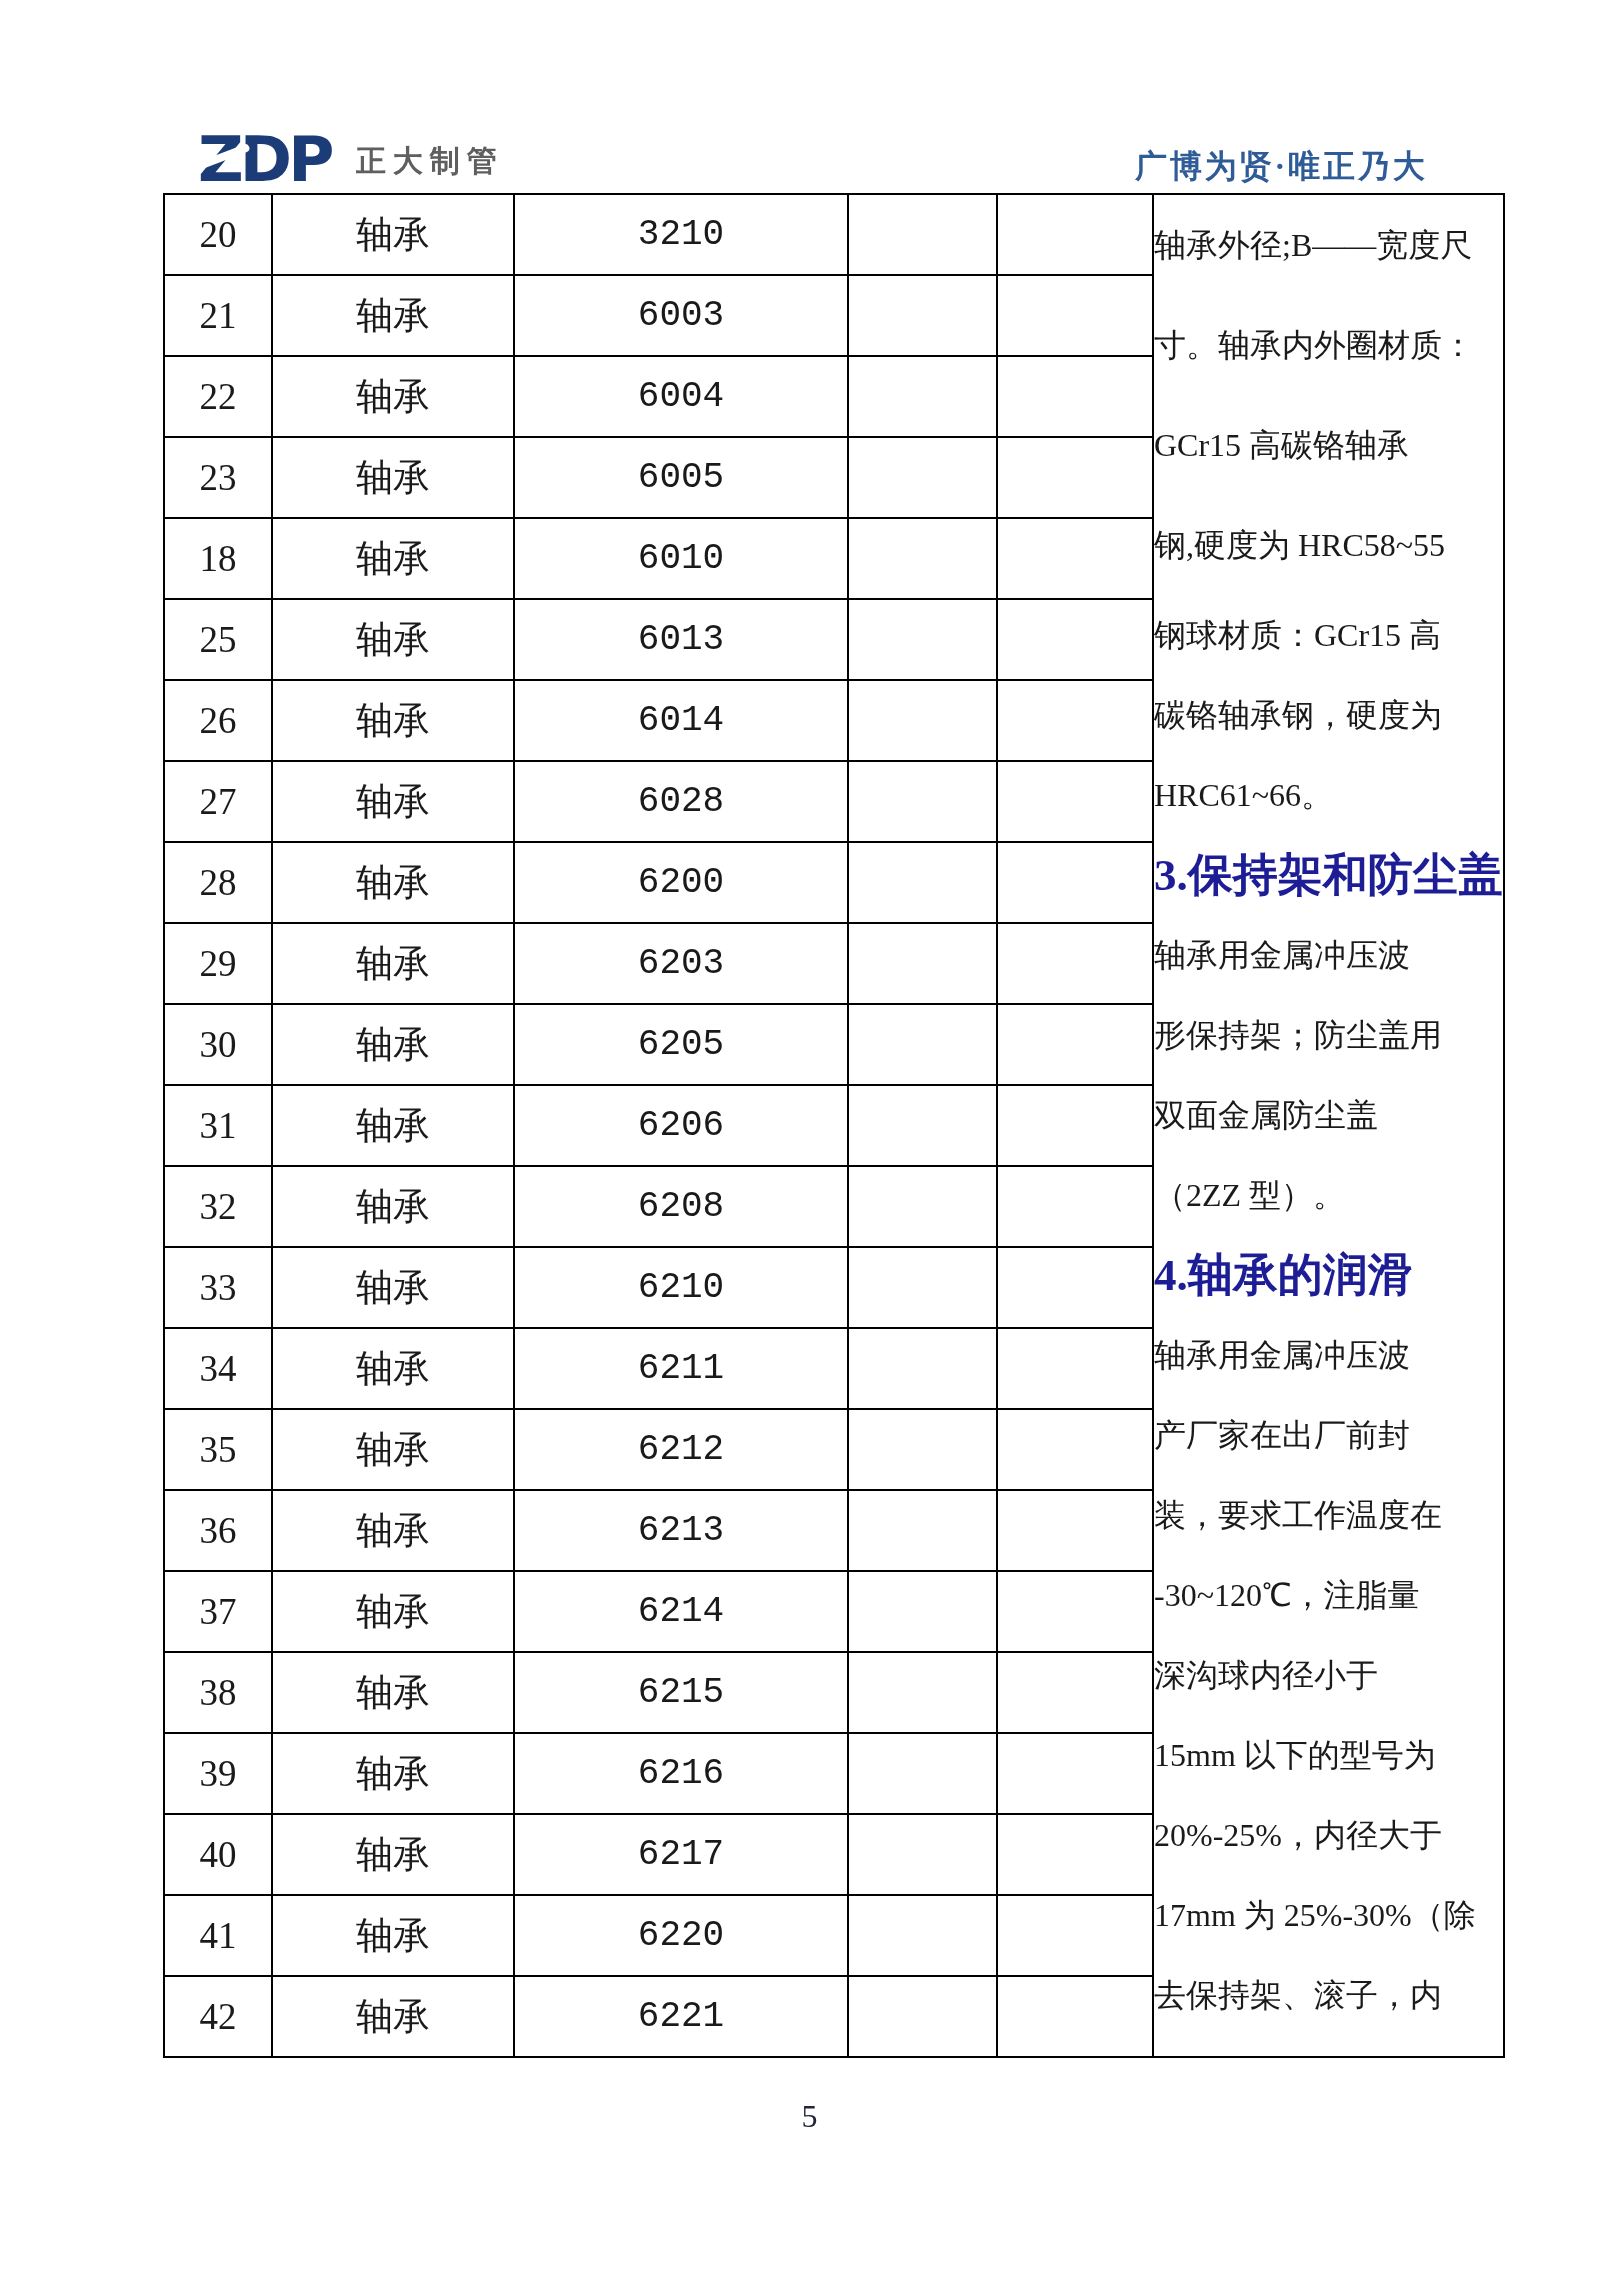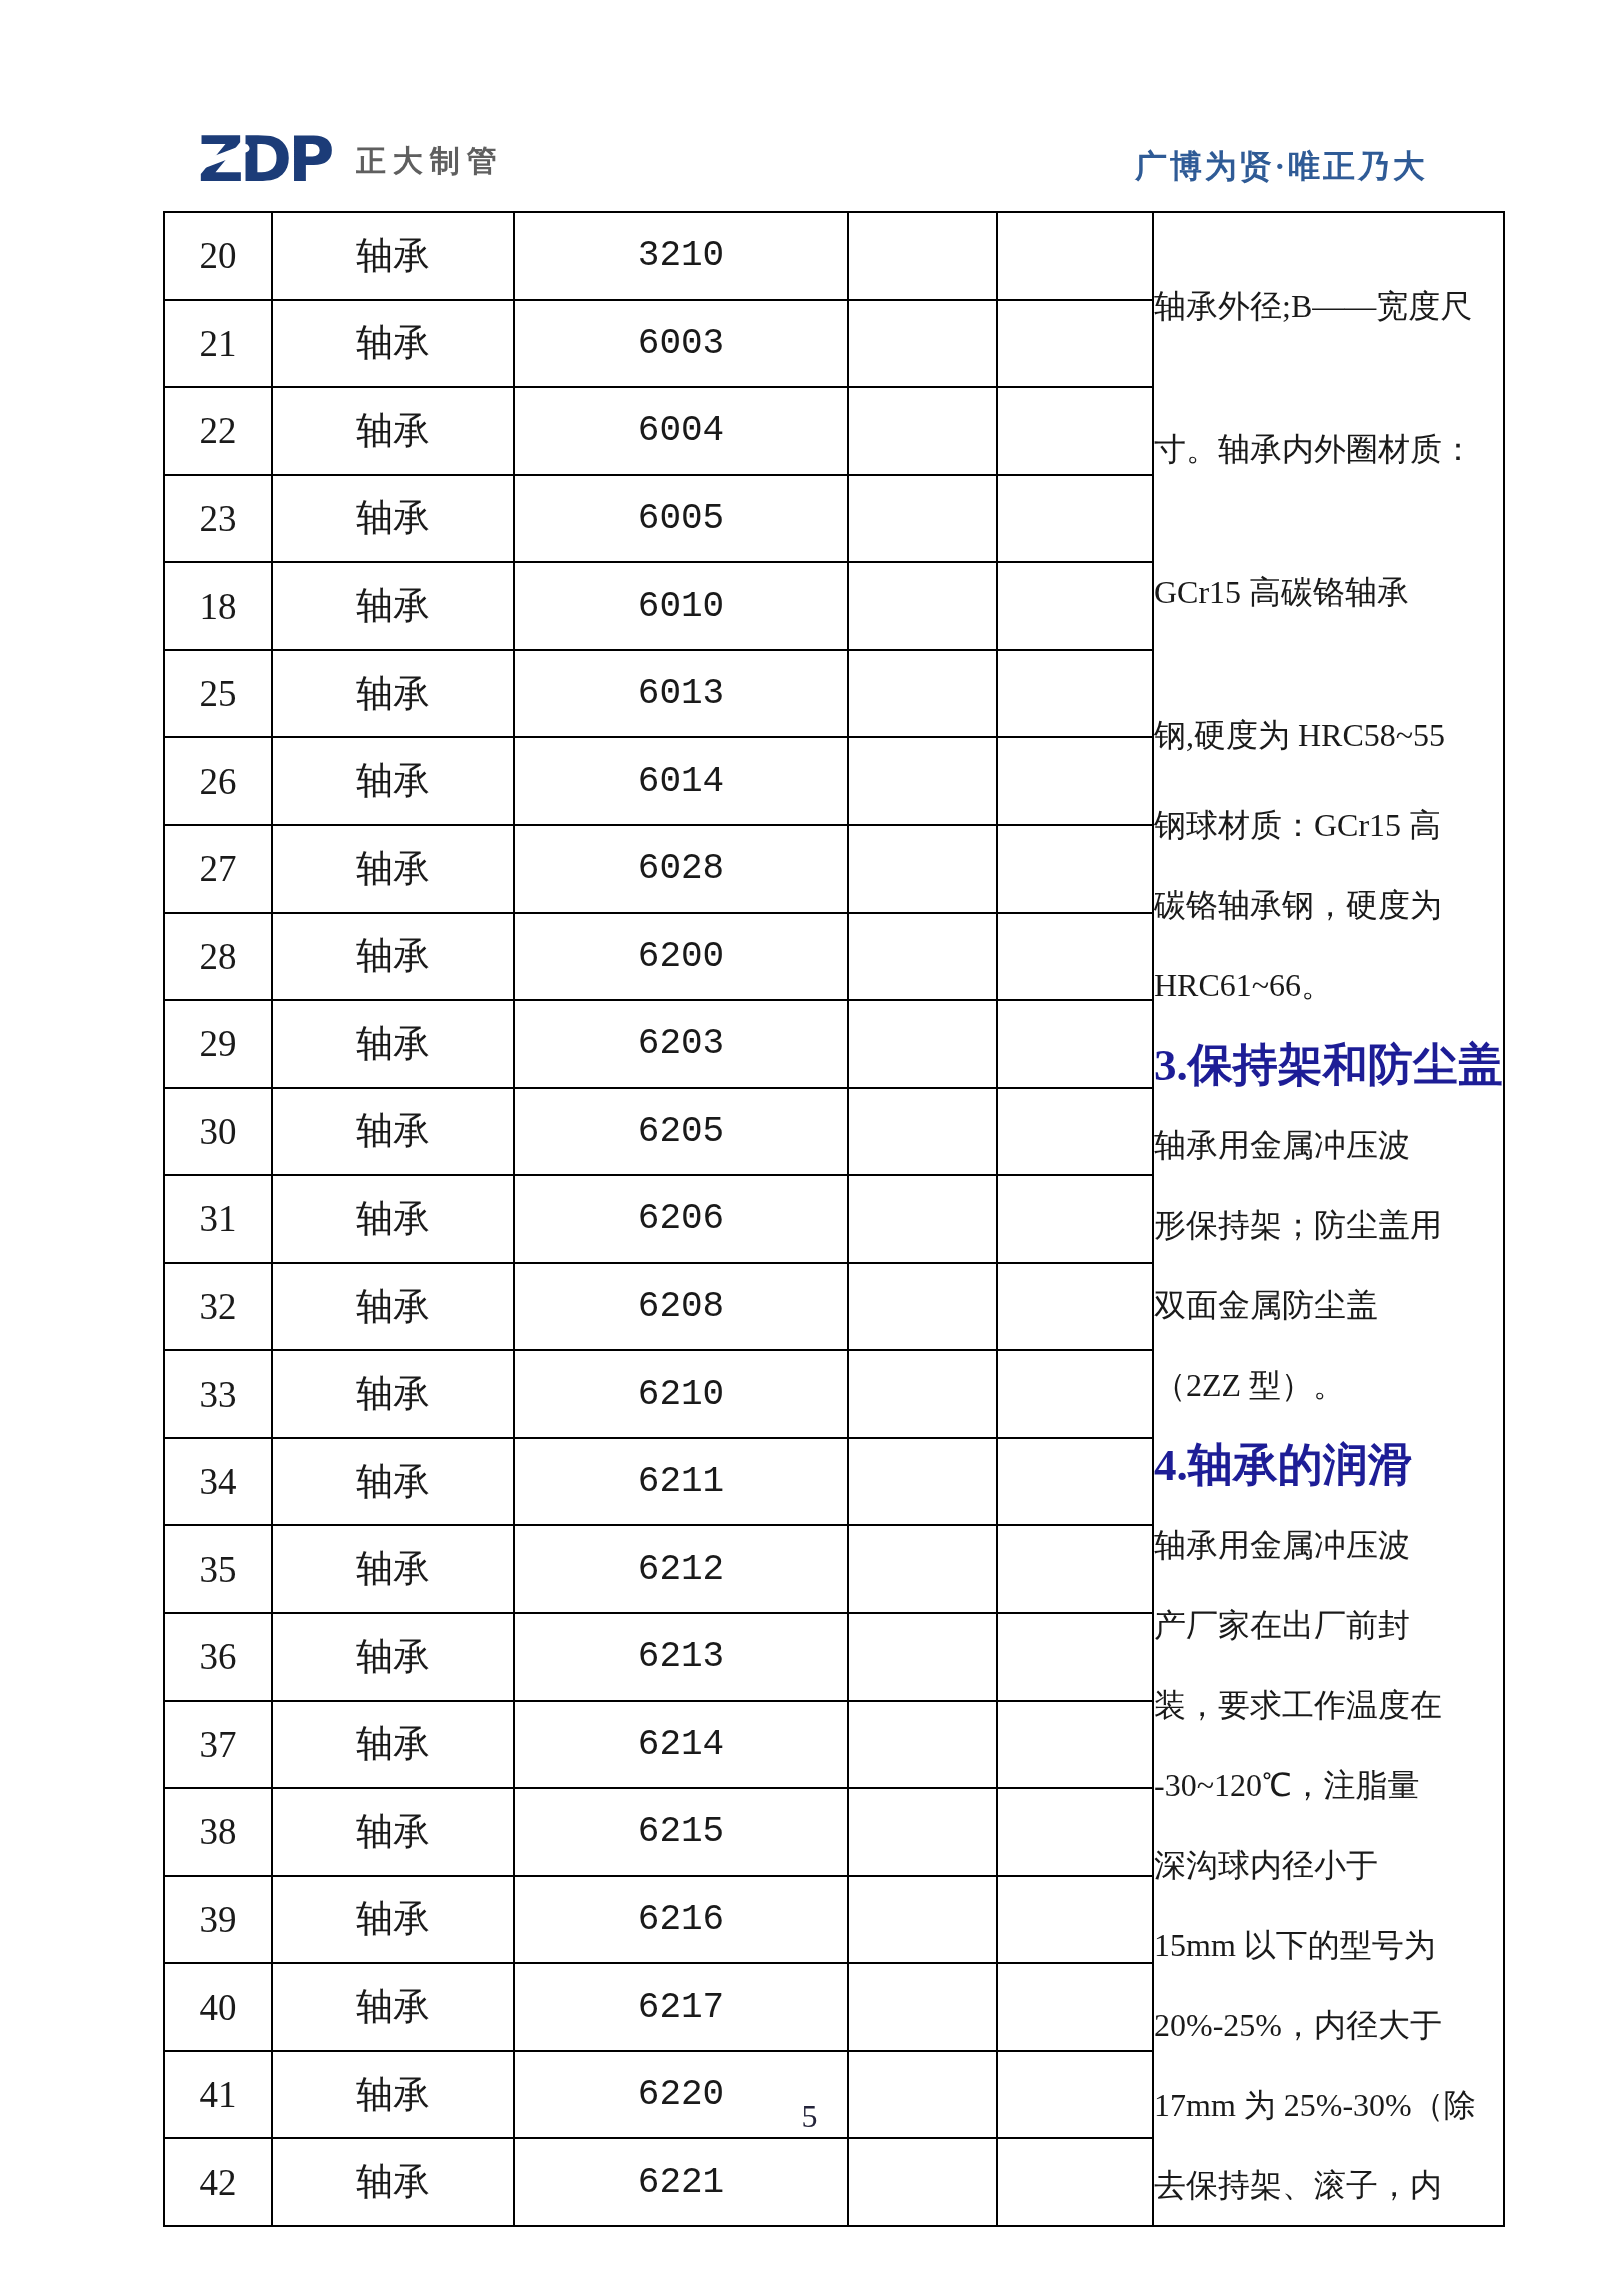--- a/index.html
+++ b/index.html
@@ -53,21 +53,21 @@
     width:294px;
     font-size:32px;line-height:43px;
     font-weight:bold;
     letter-spacing:2.9px;
     color:var(--slogan_blue);
     white-space:nowrap;
   }
 
   
   table.parts{
-    position:absolute;left:163px;top:211px;
+    position:absolute;left:163px;top:193px;
     border-collapse:collapse;
     table-layout:fixed;
   }
   table.parts td{
     border:2.9px solid var(--border_black);
     padding:0;
     overflow:hidden;
   }
   table.parts tr{height:81px;}
   td.no, td.name{
@@ -84,21 +84,21 @@
   td.notes{
     vertical-align:top;
     padding:9.8px 3.9px 0 13.7px;
   }
   .note-line{
     height:80px;line-height:80px;
     font-size:32px;
     letter-spacing:0px;
     white-space:nowrap;
   }
-  .note-line.loose{height:100px;line-height:100px;margin-top:43px;}
+  .note-line.loose{height:100px;line-height:100px;}
   .note-line.heading{
     font-weight:bold;
     color:var(--heading_blue);
     font-size:45px;
   }
 
   
   .page-number{
     position:absolute;left:0;top:2098px;
     width:1619px;

